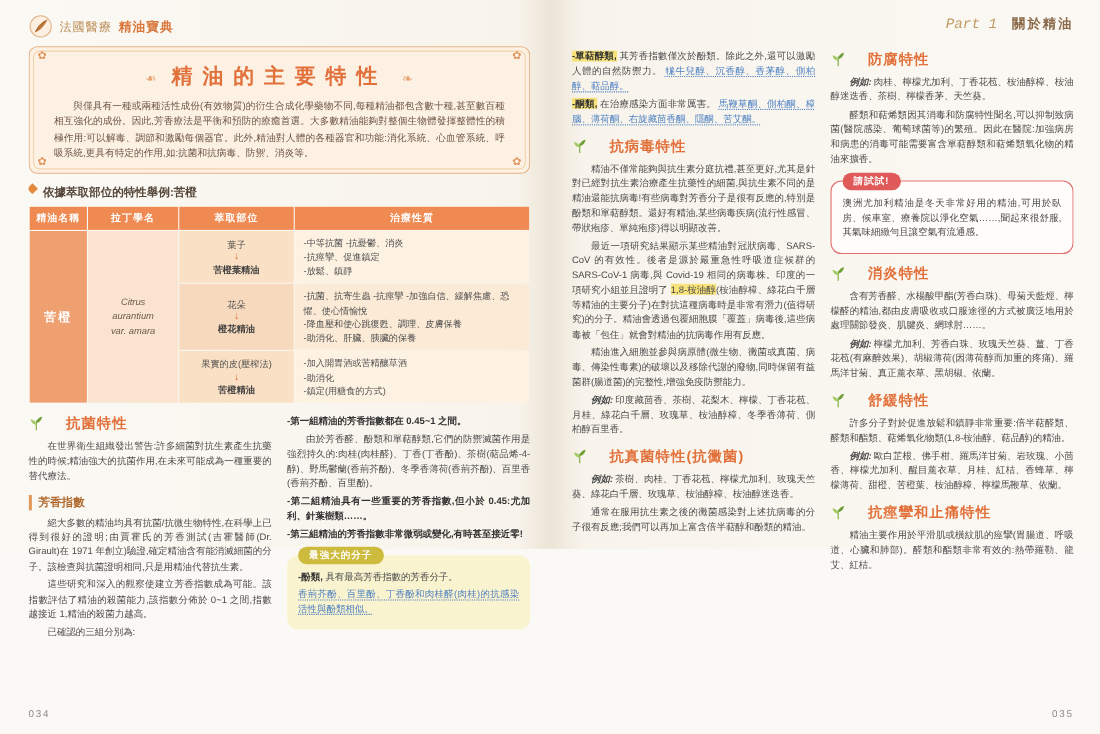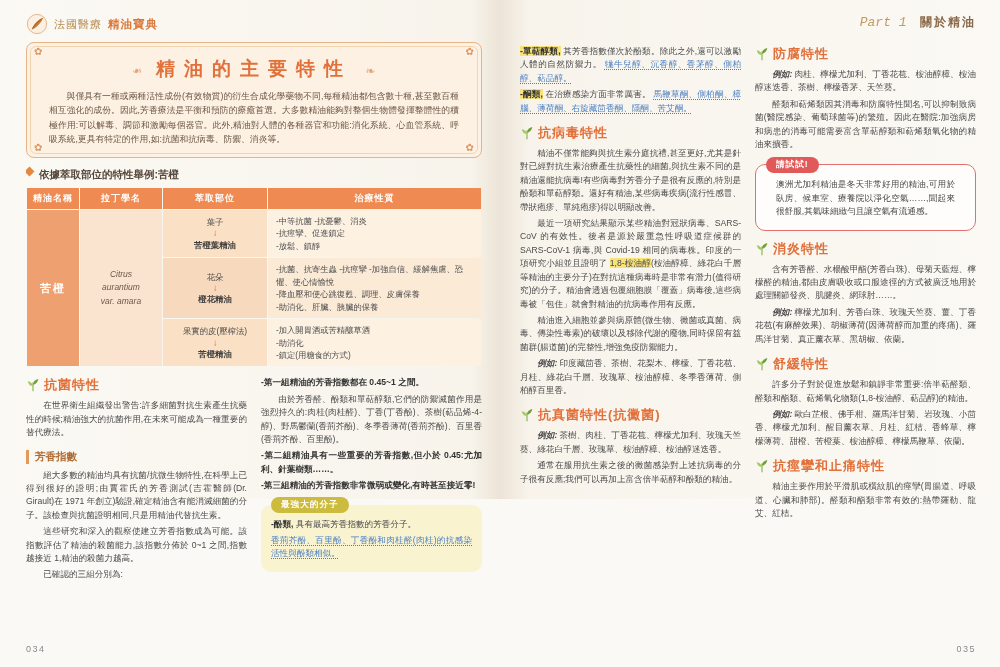--- a/index.html
+++ b/index.html
@@ -47,33 +47,33 @@
   td.part .oil { font-weight:bold; color:#3f3f3f; }
   td.props { background:#fdf1e2; font-size:8.3px; color:#4f4f4f; padding:5px 8px; line-height:1.5; white-space:pre-line; text-align:left; }
   tr.alt td.part { background:#f7d9bd; }
   tr.alt td.props { background:#fbead6; }
 
   
   .cols { display:flex; gap:14px; margin-top:9px; }
   .col { flex:1; min-width:0; }
   .sec-title { display:flex; align-items:center; gap:4px; margin:9px 0 5px; }
   .sec-title:first-child { margin-top:0; }
-  .sec-title-text { color:#e2703a; font-weight:bold; font-size:13px; letter-spacing:1px; }
+  .sec-title-text { color:#e2703a; font-weight:bold; font-size:13px; letter-spacing:1px;margin-left:16px; }
   .leaf-slot { display:inline-flex; width:14px; height:14px; align-items:center; }
   .sub-title { color:#b06a30; font-weight:bold; font-size:10.5px; border-left:3px solid #e2995a; padding-left:6px; margin:10px 0 5px; }
   .body-p { font-size:8.6px; line-height:1.56; color:#4a4a4a; text-align:justify; text-indent:2em; margin-bottom:3px; }
   .no-indent { text-indent:0; }
   .bold { font-weight:bold; color:#333; }
   .hl { background:#f8e37a; }
   .chem { color:#4a7fc1; text-decoration:underline dotted; text-underline-offset:2px; }
   .ex-label { font-weight:bold; font-style:italic; color:#4a4a4a; margin-right:2px; }
 
   
   .molecule-box { position:relative; background:#faf3cf; border-radius:10px; padding:13px 10px 8px; margin-top:12px; }
-  .try-box { position:relative; border:1.5px solid #e37070; border-radius:10px; background:#fffdfb; padding:13px 20px 8px; margin:13px 0 7px; }
+  .try-box { position:relative; border:1.5px solid #e37070; border-radius:10px; background:#fffdfb; padding:13px 10px 8px; margin:13px 0 7px; }
   .box-tag { position:absolute; top:-8px; left:10px; font-size:8.6px; font-weight:bold; color:#fff; padding:2px 10px; border-radius:9px; letter-spacing:1px; }
   .tag-yellow { background:#cdbb3e; }
   .tag-red { background:#e05a5a; }
 
   .page-num { position:absolute; bottom:2px; font-size:9px; color:#8a8a8a; letter-spacing:1.5px; }
   .pn-left { left:0; } .pn-right { right:0; }
 </style>
 </head>
 <body>
 

